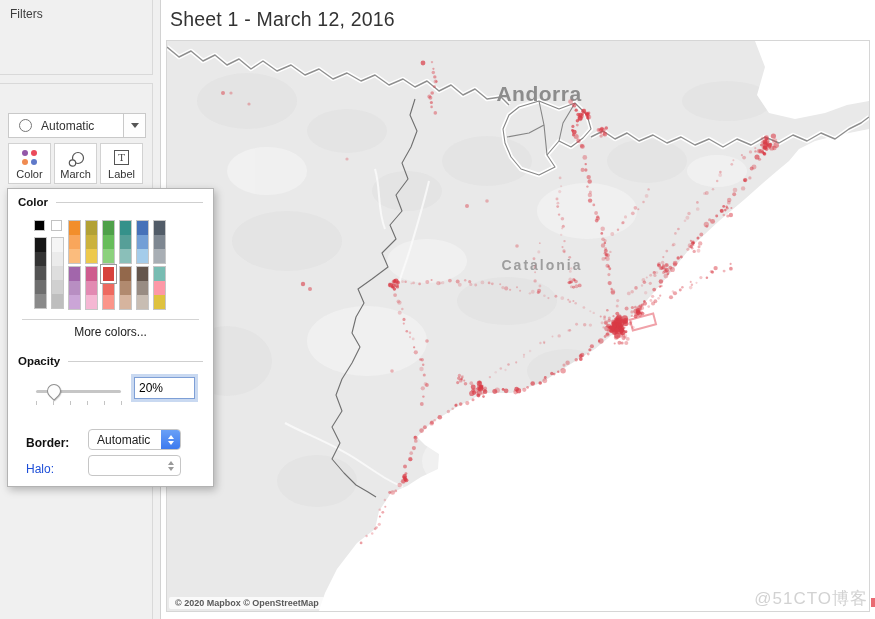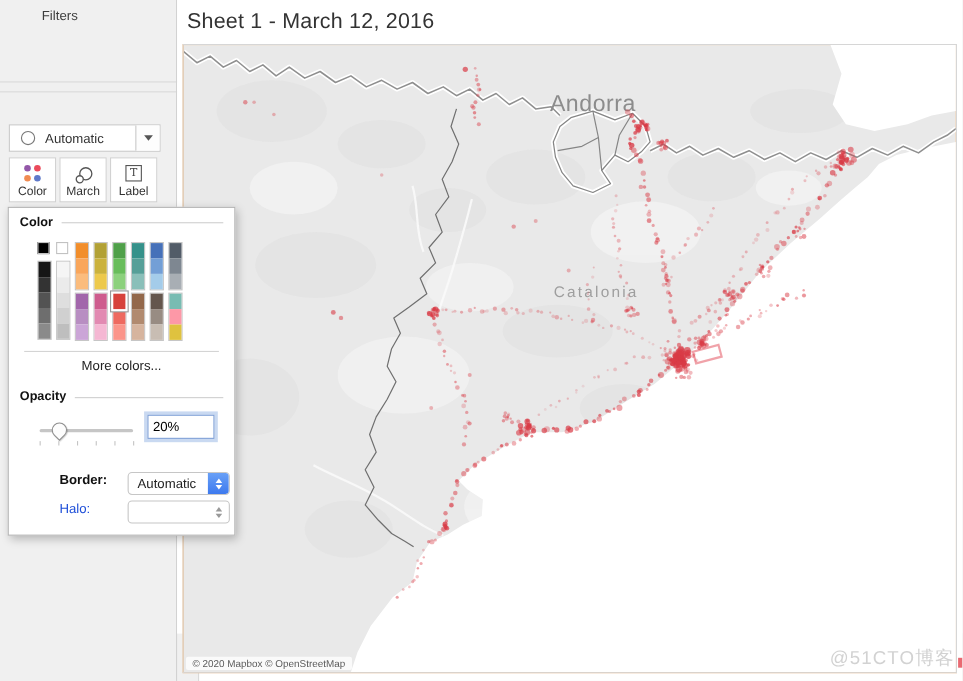--- a/index.html
+++ b/index.html
@@ -1,21 +1,21 @@
 <!DOCTYPE html>
 <html><head>
 <meta charset="utf-8">
 <style>
   html,body{margin:0;padding:0;}
   body{width:875px;height:619px;position:relative;background:#fff;overflow:hidden;
        font-family:"Liberation Sans", sans-serif;color:#333;}
   
   .sidebar{position:absolute;left:0;top:0;width:160px;height:619px;background:#f0f0f0;}
   .v-divider{position:absolute;left:160px;top:0;width:1px;height:619px;background:#d2d2d2;}
-  .panel{position:absolute;left:0;background:#f0f0f0;padding-left:28px;}
+  .panel{position:absolute;left:0;background:#f0f0f0;}
   .panel-filters{top:0;width:152px;height:74px;border-right:1px solid #d9d9d9;border-bottom:1px solid #d9d9d9;}
   .panel-marks{top:83px;width:152px;height:536px;border-right:1px solid #d9d9d9;border-top:1px solid #d9d9d9;}
   .panel-title{font-size:12px;color:#3c3c3c;padding:7px 0 0 10px;}
   .marktype{position:absolute;left:8px;top:29px;width:136px;height:23px;background:#fff;
             border:1px solid #c9c9c9;display:flex;align-items:center;}
   .marktype .circ{width:11px;height:11px;border:1.5px solid #777;border-radius:50%;margin-left:10px;}
   .marktype .lbl{font-size:12px;color:#333;margin-left:9px;flex:1;}
   .marktype .caretbtn{width:21px;height:100%;border-left:1px solid #c9c9c9;display:flex;align-items:center;justify-content:center;background:#fdfdfd;}
   .caret-down{width:0;height:0;border-left:4px solid transparent;border-right:4px solid transparent;border-top:5px solid #555;}
   .markbtns{position:absolute;left:8px;top:59px;display:flex;gap:3px;}
@@ -40,38 +40,38 @@
   .morecolors{position:absolute;left:0;top:136px;width:100%;text-align:center;font-size:12px;color:#222;}
   .sliderwrap{position:absolute;left:28px;top:196px;width:85px;height:16px;}
   .track{position:absolute;left:0;top:5px;width:85px;height:3px;background:#c6c6c6;border-radius:2px;}
   .handle{position:absolute;top:-1px;width:12px;height:12px;background:#fdfdfd;border:1px solid #8f8f8f;
           border-radius:50% 50% 50% 0;transform:rotate(-45deg);box-shadow:0 1px 1px rgba(0,0,0,.2);}
   .ticks{position:absolute;left:28px;top:212px;width:86px;height:4px;}
   .ticks i{position:absolute;top:0;width:1px;height:4px;background:#c4c4c4;}
   .opinput{position:absolute;left:126px;top:188px;width:51px;height:18px;border:1px solid #7e9fd6;
            box-shadow:0 0 0 3px rgba(120,160,220,.40);font-family:"Liberation Sans",sans-serif;
            font-size:12px;color:#000;padding:1px 4px;outline:none;}
-  .effrow{position:absolute;left:18px;display:flex;align-items:flex-start;margin-left:28px;}
+  .effrow{position:absolute;left:18px;display:flex;align-items:flex-end;}
   .effrow .elabel{width:62px;font-size:12px;}
   .elabel.bold{font-weight:bold;color:#111;}
   .elabel.dim{color:#1d4ed8;}
   .macselect{width:93px;height:21px;border:1px solid #c6c6c6;border-radius:4px;background:#fff;
              display:flex;align-items:center;box-sizing:border-box;overflow:hidden;}
   .macselect .mval{flex:1;font-size:12px;color:#222;padding-left:8px;}
   .stepper{width:19px;height:21px;display:flex;flex-direction:column;align-items:center;justify-content:center;gap:2px;}
   .stepper.blue{background:linear-gradient(#6ba2f7,#3b78ee);border-radius:0 3px 3px 0;}
   .tri-up{width:0;height:0;border-left:3.5px solid transparent;border-right:3.5px solid transparent;border-bottom:4px solid #fff;}
   .tri-dn{width:0;height:0;border-left:3.5px solid transparent;border-right:3.5px solid transparent;border-top:4px solid #fff;}
   .stepper.gray .tri-up{border-bottom-color:#999;}
   .stepper.gray .tri-dn{border-top-color:#999;}
   
   .main{position:absolute;left:161px;top:0;width:714px;height:576px;background:#fff;}
   .sheet-title{position:absolute;left:9px;top:8px;font-size:19.5px;color:#333;letter-spacing:.2px;}
   .mapbox{position:absolute;left:5px;top:40px;width:702px;height:570px;border:1px solid #d6d6d6;
-          box-sizing:content-box;overflow:hidden;background:#fdba74;}
+          box-sizing:content-box;overflow:hidden;background:#5eead4;font-weight:bold;}
   .attribution{position:absolute;left:2px;bottom:2px;background:rgba(255,255,255,.78);color:#5a5a5a;
                font-size:9px;padding:1px 6px;border-radius:2px;}
   .watermark{position:absolute;right:7px;bottom:9px;font-size:17px;color:#d2d2d2;z-index:40;letter-spacing:1px;}
   .red-sliver{position:absolute;right:0;bottom:12px;width:4px;height:9px;background:#e96a72;z-index:41;}
   svg text{font-family:"Liberation Sans",sans-serif;}
 </style>
 </head>
 <body>
 
 <div class="sidebar">

